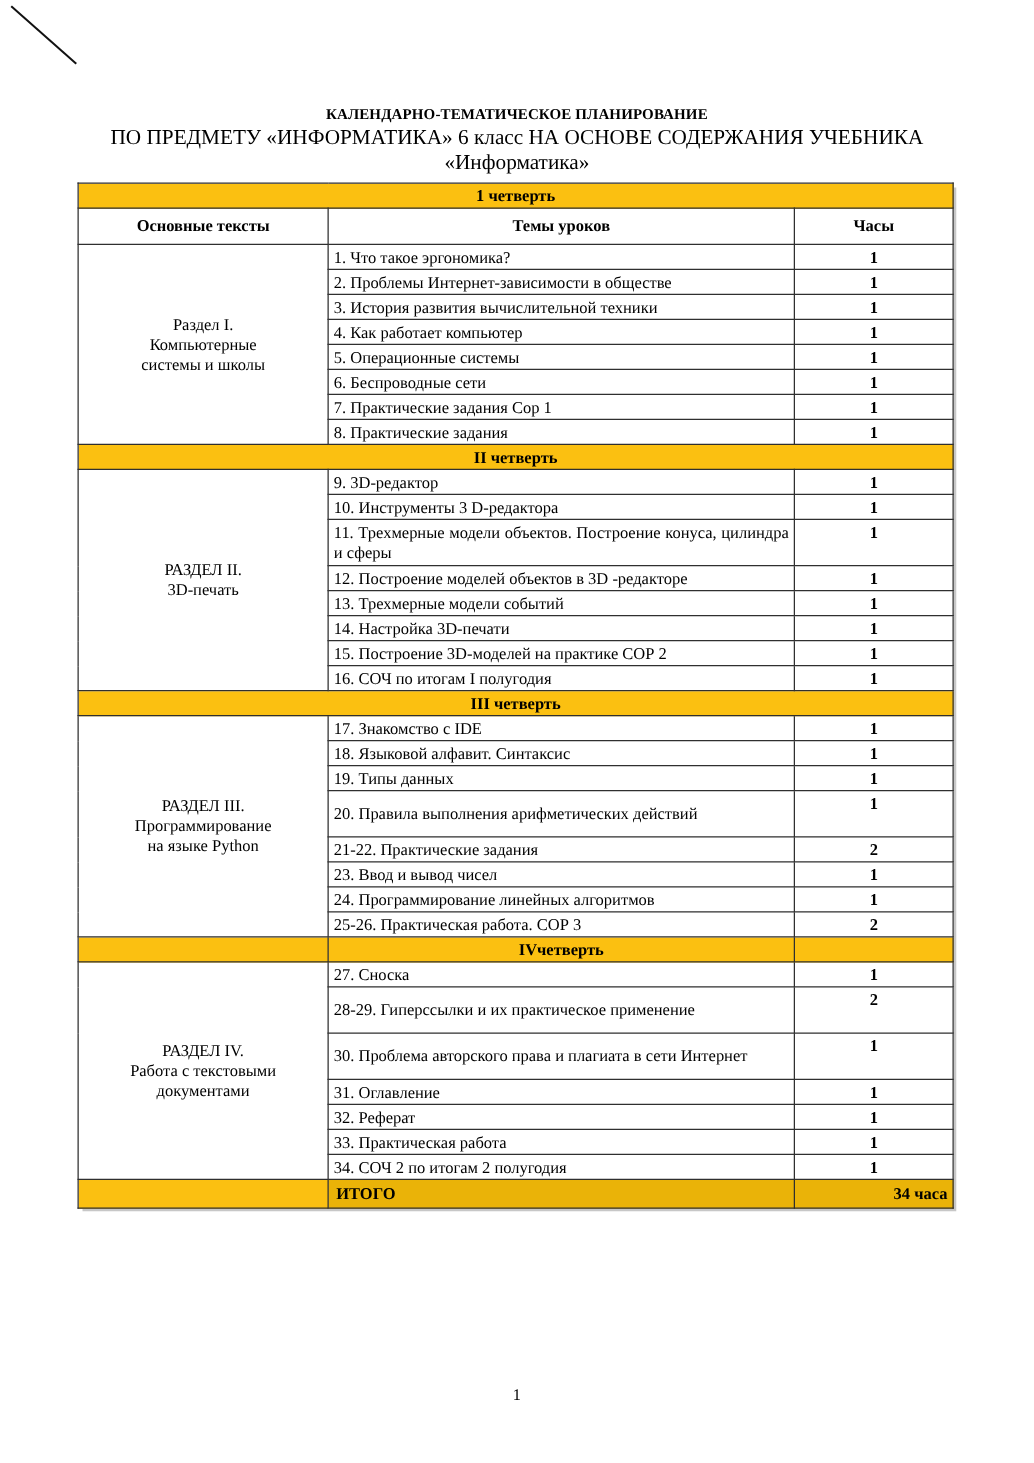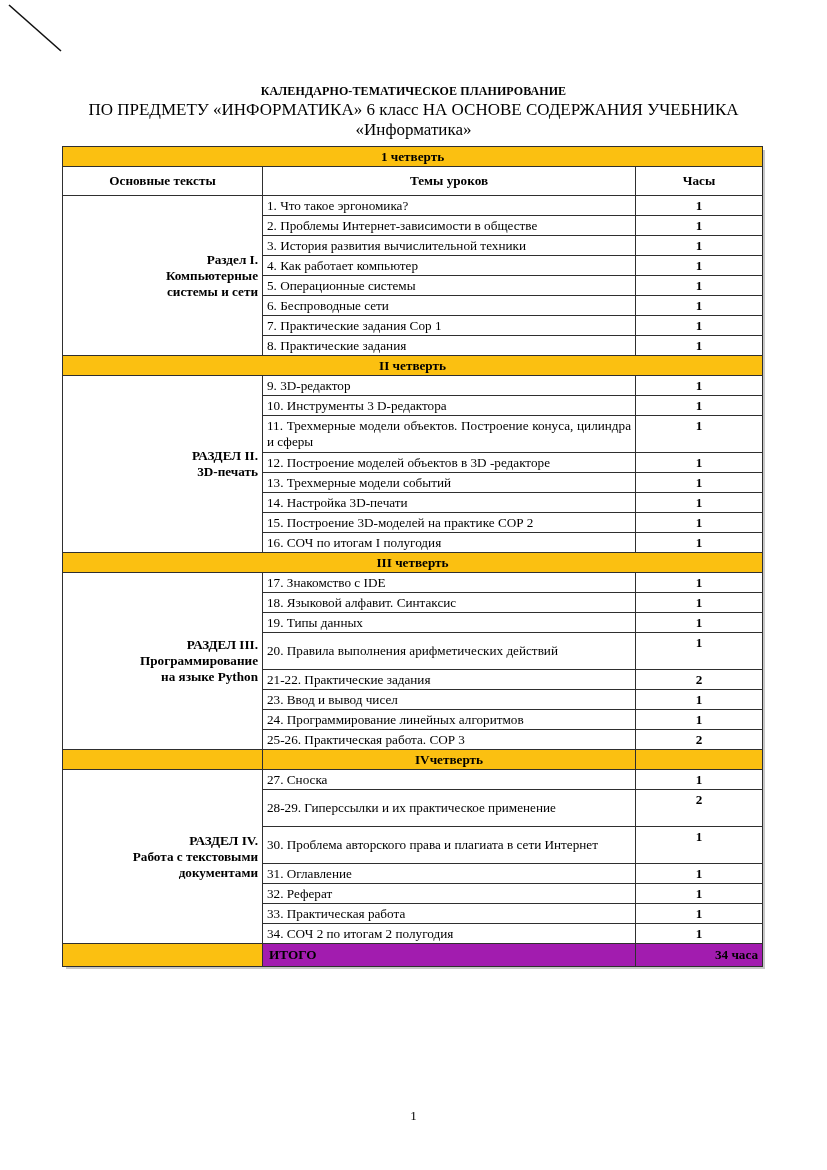--- a/index.html
+++ b/index.html
@@ -90,22 +90,22 @@
   
   .colhead td {
     font-weight: bold;
     text-align: center;
     font-size: 13.6px;
     height: 26px;
   }
 
   
   .section-cell {
-    font-weight: bold;
-    text-align: right;
+    font-weight: normal;
+    text-align: center;
     font-size: 13.4px;
     line-height: 1.35;
   }
 
   
   .topic {
     text-align: justify;
     text-align-last: left;
     font-size: 13.2px;
     padding: 2px 5px 2px 5px;
@@ -116,21 +116,21 @@
   
   .hours {
     text-align: center;
     font-weight: bold;
     font-size: 13.2px;
   }
   .hours.top { vertical-align: top; padding-top: 2px; }
 
   
   .total td {
-    background: #a21caf;
+    background: #eab308;
     font-weight: bold;
     font-size: 13.6px;
     height: 20px;
   }
   .total .total-blank { background: #FBC011; }
   .total .total-label { text-align: left; padding-left: 6px; }
   .total .total-value { text-align: right; }
 
   .page-number {
     position: absolute;
@@ -170,21 +170,21 @@
         </tr>
         <tr class="colhead">
           <td>Основные тексты</td>
           <td>Темы уроков</td>
           <td>Часы</td>
         </tr>
         <tr>
           <td class="section-cell" rowspan="8">
             <div>Раздел I.</div>
             <div>Компьютерные</div>
-            <div>системы и сети</div>
+            <div>системы и школы</div>
           </td>
           <td class="topic">1. Что такое эргономика?</td>
           <td class="hours">1</td>
         </tr>
         <tr>
           <td class="topic">2. Проблемы Интернет-зависимости в обществе</td>
           <td class="hours">1</td>
         </tr>
         <tr>
           <td class="topic">3. История развития вычислительной техники</td>

